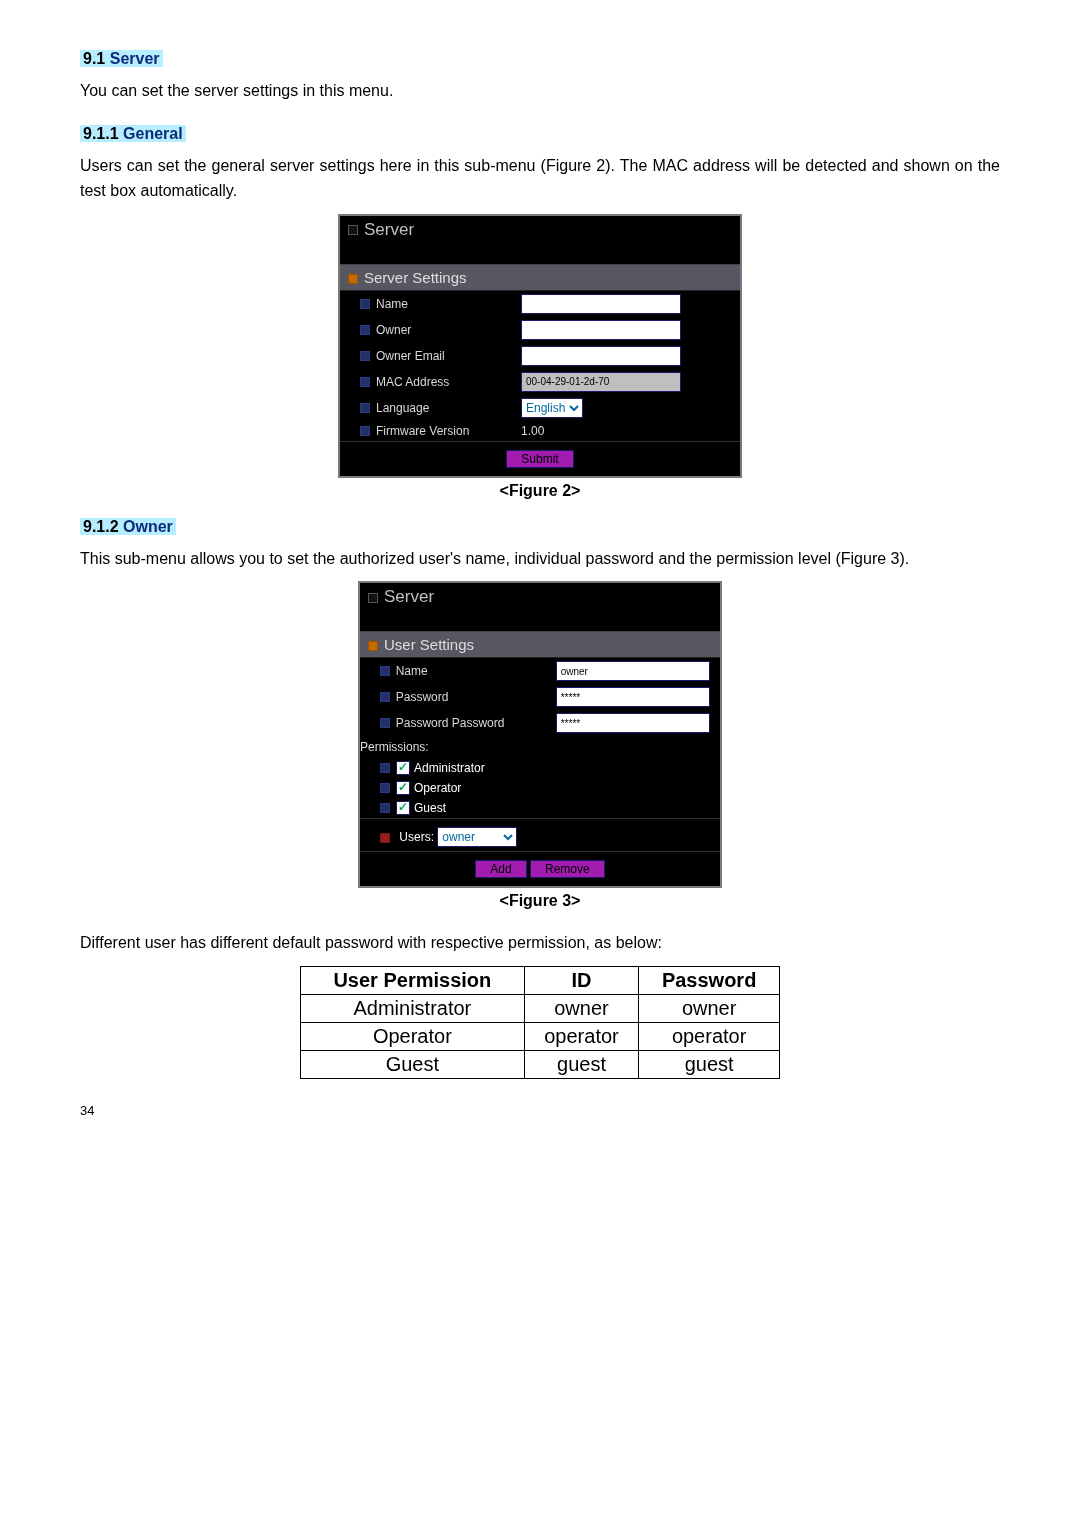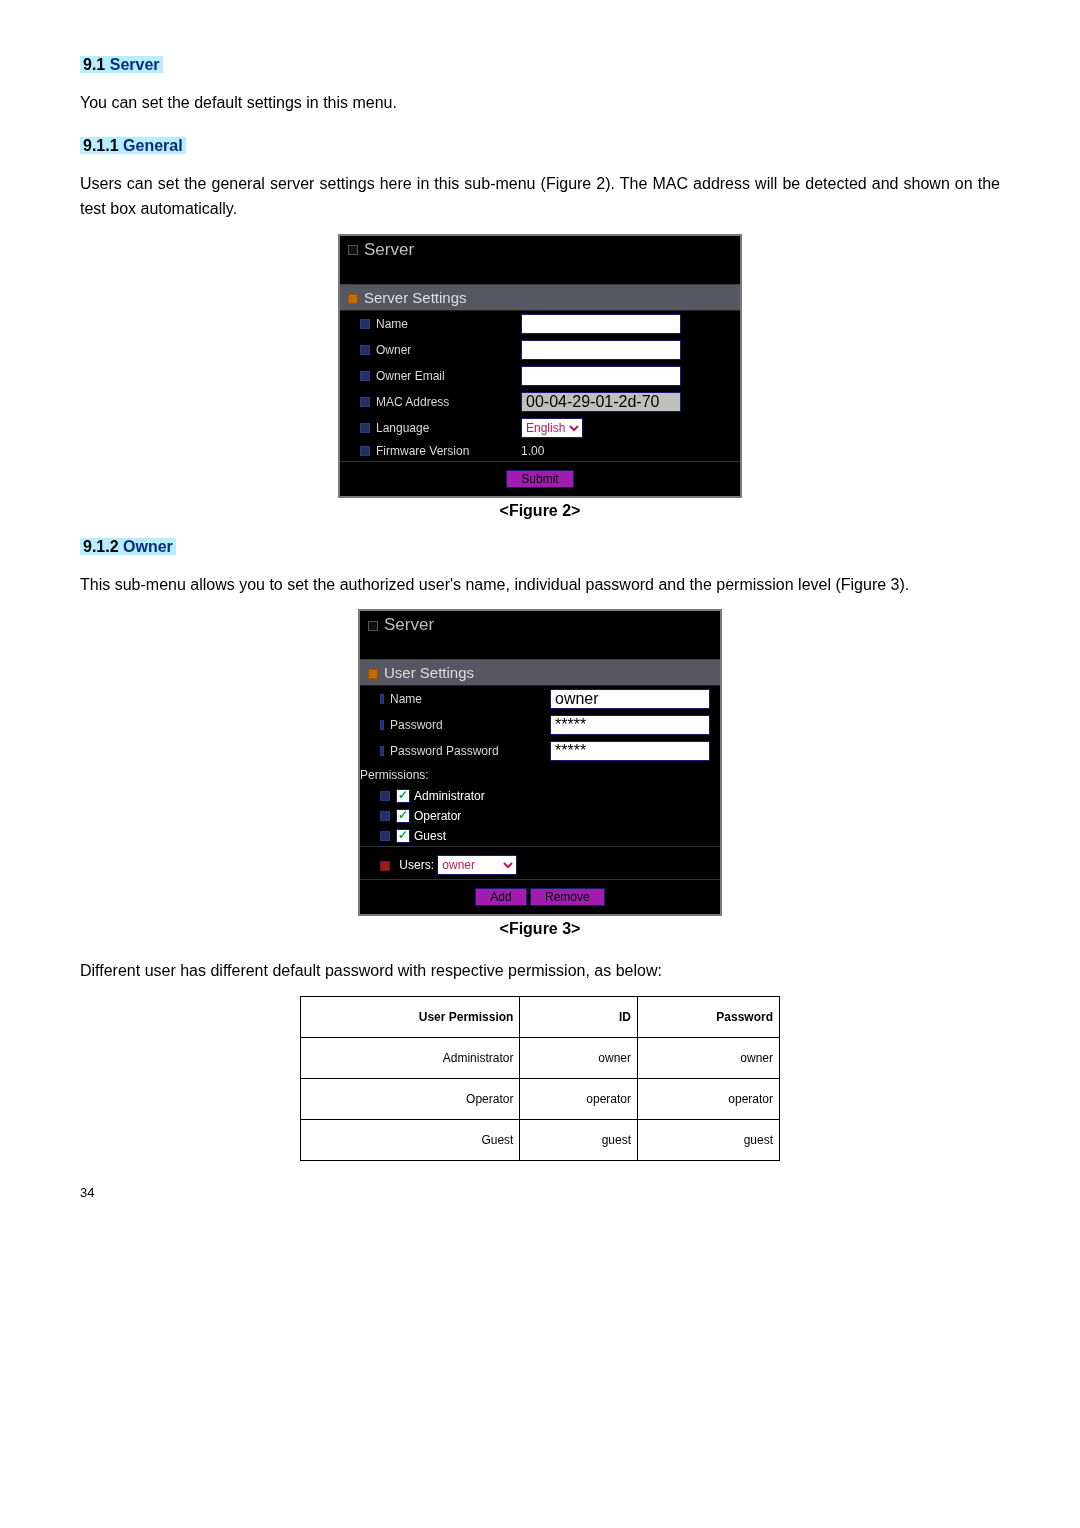--- a/index.html
+++ b/index.html
@@ -12,21 +12,21 @@
     width: 920px;
   }
   .hl {
     background: #b6edff;
     padding: 0 3px;
   }
   .sec-num { font-weight: bold; }
   .sec-title { color: #0c2b7b; font-weight: bold; }
   .indent1 { margin-left: 30px; }
   .indent2 { margin-left: 58px; }
-  .para { margin: 12px 0; line-height: 1.6; }
+  .para { margin: 6px 0; line-height: 1.6; }
   .justify { text-align: justify; }
   .fig-caption { font-weight: bold; text-align: center; margin: 4px 0 14px 0; }
 
   
   .fig {
     margin: 10px auto 4px auto;
     background: #000;
     border: 2px solid #7a7a7a;
     color: #fff;
     font-family: Verdana, Arial, sans-serif;
@@ -59,26 +59,26 @@
   .sq-o { background: #c36a00; border-color:#a05000;}
   .sq-b { background: #233066; border-color:#2a3b88;}
   .sq-r { background: #9a1c1c; border-color:#7a1414;}
   .row { display:flex; align-items:center; padding:3px 10px 3px 20px; }
   .row label { color:#d8d8d8; }
   .row .lbl { flex: 0 0 145px; }
   .row .lbl2 { flex: 0 0 160px; }
   .txt {
     background:#fff; color:#000;
     border:1px solid #1a1a6a;
-    font-family: Arial; font-size:16px;
+    font-family: Arial; font-size:10px;
     padding:1px 4px; width:150px; height:16px;
   }
   .txt-ro { background:#bfbfbf; }
   .sel {
-    background:#fff; color:#be185d; font-size:12px;
+    background:#fff; color:#0369a1; font-size:12px;
     border:1px solid #1a1a6a; height:20px;
   }
   .btn {
     background:#a21caf; color:#000; font-size:12px;
     border:1px solid #1a1a6a; padding:1px 14px;
   }
   .radio-dot {
     display:inline-block; width:11px; height:11px; border-radius:50%;
     background:#2a3b88; margin-right:4px; vertical-align:middle;
   }
@@ -96,36 +96,36 @@
   .fig .btnrow { padding:8px 0; text-align:center; border-top:1px solid #333; }
 
   
   table.perm {
     border-collapse: collapse;
     margin: 10px auto;
     width: 480px;
   }
   table.perm th, table.perm td {
     border: 1px solid #000;
-    padding: 13px 6px;
-    text-align: right;
-    font-size: 12px;
+    padding: 2px 6px;
+    text-align: center;
+    font-size: 20px;
   }
   table.perm th { font-weight: bold; }
 
   .pagenum { font-size:13px; margin-top:24px; }
 </style>
 </head>
 <body>
 
 <div class="para">
   <span class="hl"><span class="sec-num">9.1</span>
   <span class="sec-title">Server</span></span>
 </div>
-<div class="para indent1">You can set the default settings in this menu.</div>
+<div class="para indent1">You can set the server settings in this menu.</div>
 
 <div class="para indent1" style="margin-top:18px;">
   <span class="hl"><span class="sec-num">9.1.1</span>
   <span class="sec-title">General</span></span>
 </div>
 <div class="para indent2 justify">Users can set the general server settings here in this sub-menu (Figure 2). The MAC address will be detected and shown on the test box automatically.</div>
 
 <div class="fig fig2">
   <div class="fig-title"><span class="sq"></span><span>Server</span></div>
   <div class="fig-sub"><span class="sq sq-o"></span><span>Server Settings</span></div>

